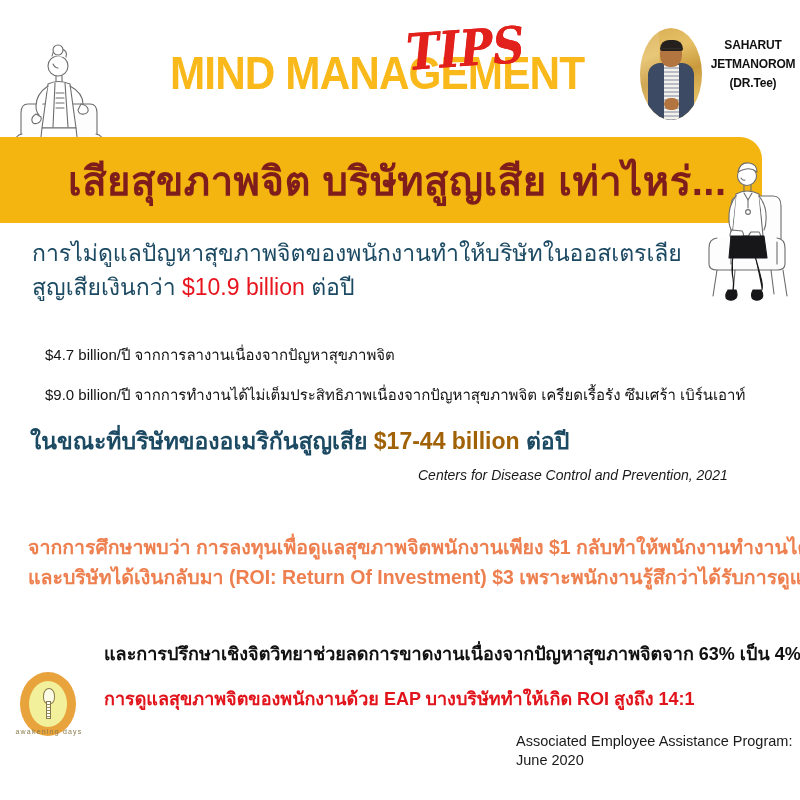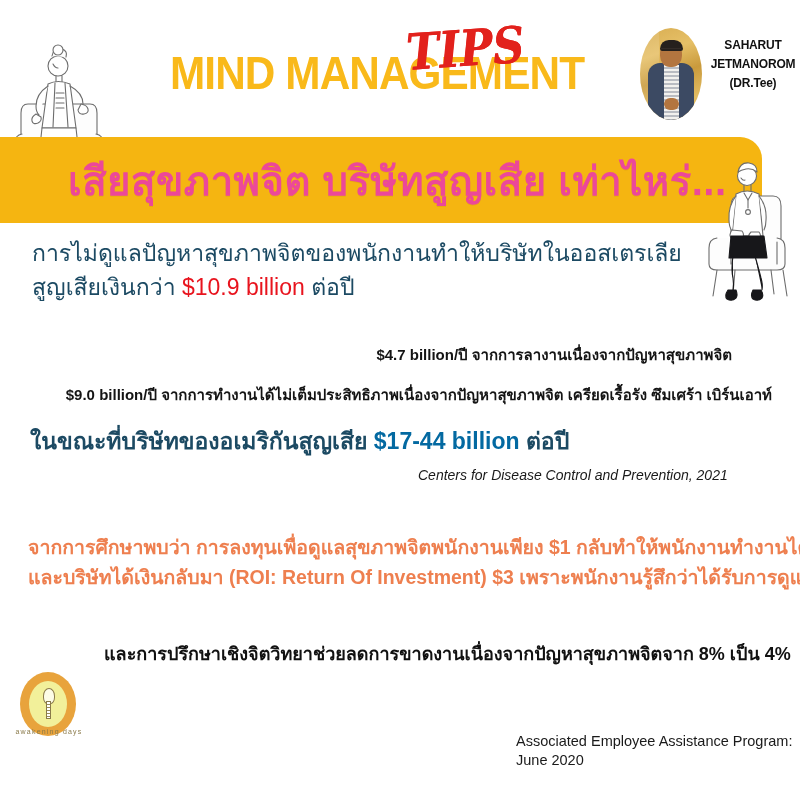--- a/index.html
+++ b/index.html
@@ -73,47 +73,47 @@
 
   
   .title-band{
     position:absolute;left:0;top:137px;width:762px;height:86px;
     background:#F5B511;
     border-radius:0 22px 22px 0;
   }
   .title-text{
     position:absolute;left:68px;top:145px;width:660px;height:72px;
     display:flex;align-items:center;
-    color:#ec4899;font-weight:bold;
+    color:#7f1d1d;font-weight:bold;
     font-size:40px;line-height:44px;letter-spacing:0.5px;
     white-space:nowrap;
     text-shadow:0 1px 0 rgba(0,0,0,.05);
   }
 
   
   .lead{
     position:absolute;left:32px;top:236px;width:720px;
     color:#1C4A63;font-weight:normal;
     font-size:23px;line-height:34px;
   }
   .lead .hl{color:#E8141E;text-align:right;}
 
   .bullet{
-    position:absolute;left:32px;color:#141414;
-    font-size:15px;line-height:20px;font-weight:bold;text-align:right;
+    position:absolute;left:45px;color:#141414;
+    font-size:15px;line-height:20px;font-weight:normal;
   }
   #bullet1{top:345px;width:700px;}
   #bullet2{top:385px;width:740px;}
 
   .lead2{
     position:absolute;left:30px;top:425px;width:720px;
     color:#1C4A63;font-weight:bold;
     font-size:23px;line-height:32px;white-space:nowrap;
   }
-  .lead2 .hl{color:#0369a1;}
+  .lead2 .hl{color:#a16207;}
 
   .src1{
     position:absolute;left:418px;top:466px;width:360px;
     color:#1a1a1a;font-size:14px;line-height:18px;font-style:italic;
   }
 
   .orange-block{
     position:absolute;left:28px;top:532px;width:748px;
     color:#EE7F4F;font-weight:bold;
     font-size:19.5px;line-height:30px;
@@ -283,21 +283,22 @@
     <span>ในขณะที่บริษัทของอเมริกันสูญเสีย </span><span class="hl">$17-44 billion</span><span> ต่อปี</span>
   </div>
 
   <div class="src1">Centers for Disease Control and Prevention, 2021</div>
 
   <div class="orange-block">
     <div>จากการศึกษาพบว่า การลงทุนเพื่อดูแลสุขภาพจิตพนักงานเพียง $1 กลับทำให้พนักงานทำงานได้ดี</div>
     <div>และบริษัทได้เงินกลับมา (ROI: Return Of Investment) $3 เพราะพนักงานรู้สึกว่าได้รับการดูแลที่ดี</div>
   </div>
 
-  <div class="line-black">และการปรึกษาเชิงจิตวิทยาช่วยลดการขาดงานเนื่องจากปัญหาสุขภาพจิตจาก 8% เป็น 4%</div>
+  <div class="line-black">และการปรึกษาเชิงจิตวิทยาช่วยลดการขาดงานเนื่องจากปัญหาสุขภาพจิตจาก 63% เป็น 4%</div>
+  <div class="line-red">การดูแลสุขภาพจิตของพนักงานด้วย EAP บางบริษัททำให้เกิด ROI สูงถึง 14:1</div>
   <div class="src2">Associated Employee Assistance Program: June 2020</div>
 
   <div class="logo">
     <div class="logo-ring"></div>
     <div class="logo-inner"></div>
     <div class="logo-bulb"></div>
     <div class="logo-stem"></div>
     <div class="logo-caption">awakening days</div>
   </div>
 

